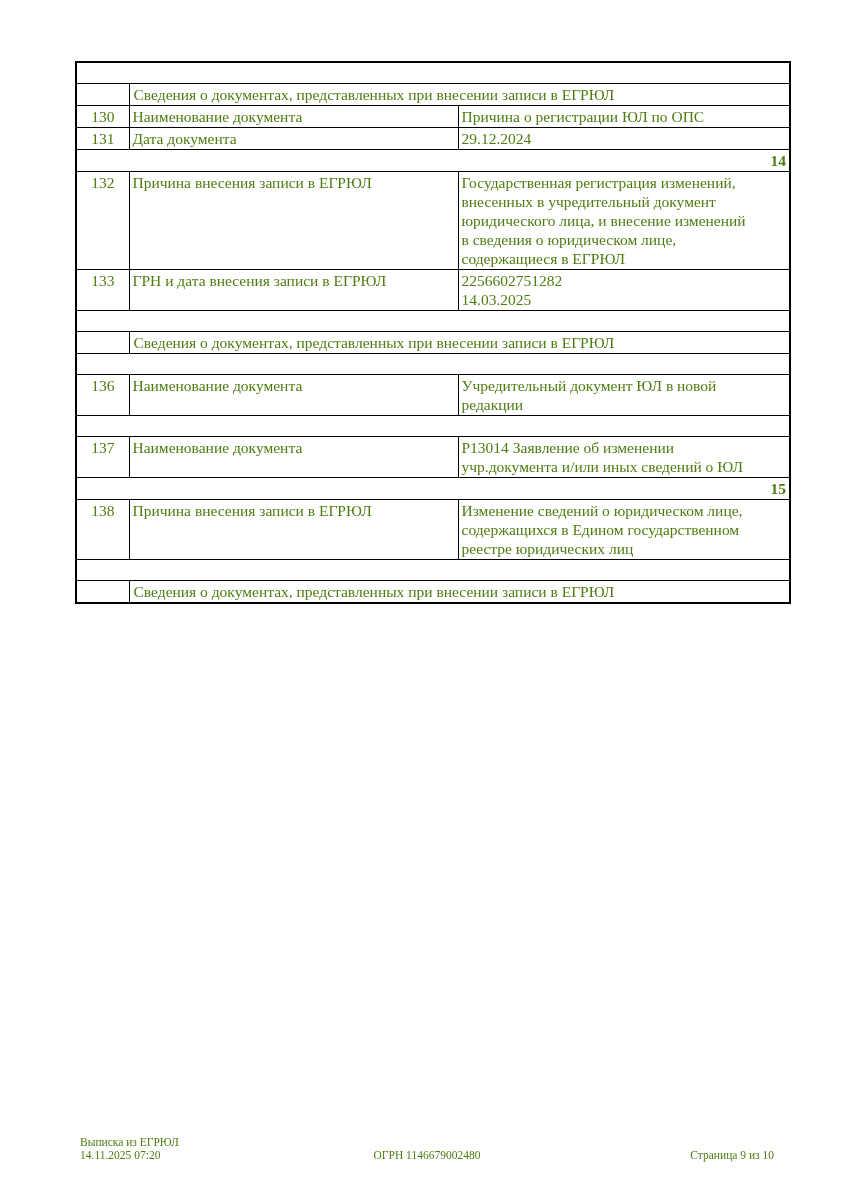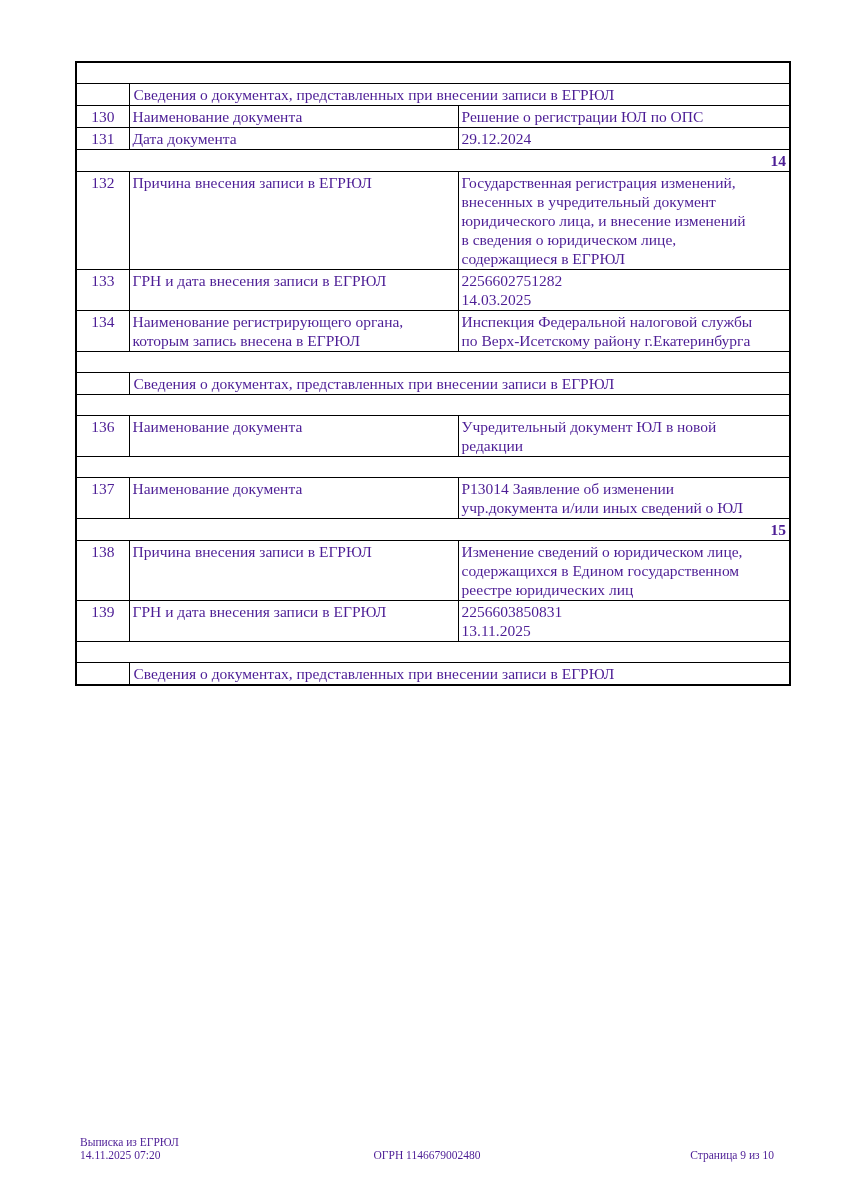--- a/index.html
+++ b/index.html
@@ -1,21 +1,21 @@
 <!DOCTYPE html>
 <html><head>
 <meta charset="utf-8">
 <style>
   html, body { margin: 0; padding: 0; background: #ffffff; }
   .page {
     position: relative;
     width: 848px;
     height: 1200px;
     background: #ffffff;
-    color: #4c1d95;
+    color: #4d7c0f;
     font-family: "Liberation Serif", "DejaVu Serif", serif;
     overflow: hidden;
   }
   table.doc-table {
     position: absolute;
     left: 75px;
     top: 61px;
     width: 714px;
     border-collapse: collapse;
     table-layout: fixed;
@@ -74,21 +74,21 @@
       <tr class="spacer">
         <td colspan="3"></td>
       </tr>
       <tr class="docshead">
         <td class="num"></td>
         <td colspan="2" class="head">Сведения о документах, представленных при внесении записи в ЕГРЮЛ</td>
       </tr>
       <tr>
         <td class="num">130</td>
         <td class="label">Наименование документа</td>
-        <td class="value">Решение о регистрации ЮЛ по ОПС</td>
+        <td class="value">Причина о регистрации ЮЛ по ОПС</td>
       </tr>
       <tr>
         <td class="num">131</td>
         <td class="label">Дата документа</td>
         <td class="value">29.12.2024</td>
       </tr>
       <tr class="secnum">
         <td colspan="3">14</td>
       </tr>
       <tr>
@@ -98,27 +98,20 @@
 внесенных в учредительный документ
 юридического лица, и внесение изменений
 в сведения о юридическом лице,
 содержащиеся в ЕГРЮЛ</td>
       </tr>
       <tr>
         <td class="num">133</td>
         <td class="label">ГРН и дата внесения записи в ЕГРЮЛ</td>
         <td class="value">2256602751282
 14.03.2025</td>
-      </tr>
-      <tr>
-        <td class="num">134</td>
-        <td class="label">Наименование регистрирующего органа,
-которым запись внесена в ЕГРЮЛ</td>
-        <td class="value">Инспекция Федеральной налоговой службы
-по Верх-Исетскому району г.Екатеринбурга</td>
       </tr>
       <tr class="spacer">
         <td colspan="3"></td>
       </tr>
       <tr class="docshead">
         <td class="num"></td>
         <td colspan="2" class="head">Сведения о документах, представленных при внесении записи в ЕГРЮЛ</td>
       </tr>
       <tr class="spacer">
         <td colspan="3"></td>
@@ -141,26 +134,20 @@
       <tr class="secnum">
         <td colspan="3">15</td>
       </tr>
       <tr>
         <td class="num">138</td>
         <td class="label">Причина внесения записи в ЕГРЮЛ</td>
         <td class="value">Изменение сведений о юридическом лице,
 содержащихся в Едином государственном
 реестре юридических лиц</td>
       </tr>
-      <tr>
-        <td class="num">139</td>
-        <td class="label">ГРН и дата внесения записи в ЕГРЮЛ</td>
-        <td class="value">2256603850831
-13.11.2025</td>
-      </tr>
       <tr class="spacer">
         <td colspan="3"></td>
       </tr>
       <tr class="docshead">
         <td class="num"></td>
         <td colspan="2" class="head">Сведения о документах, представленных при внесении записи в ЕГРЮЛ</td>
       </tr>
     </tbody>
   </table>
 

